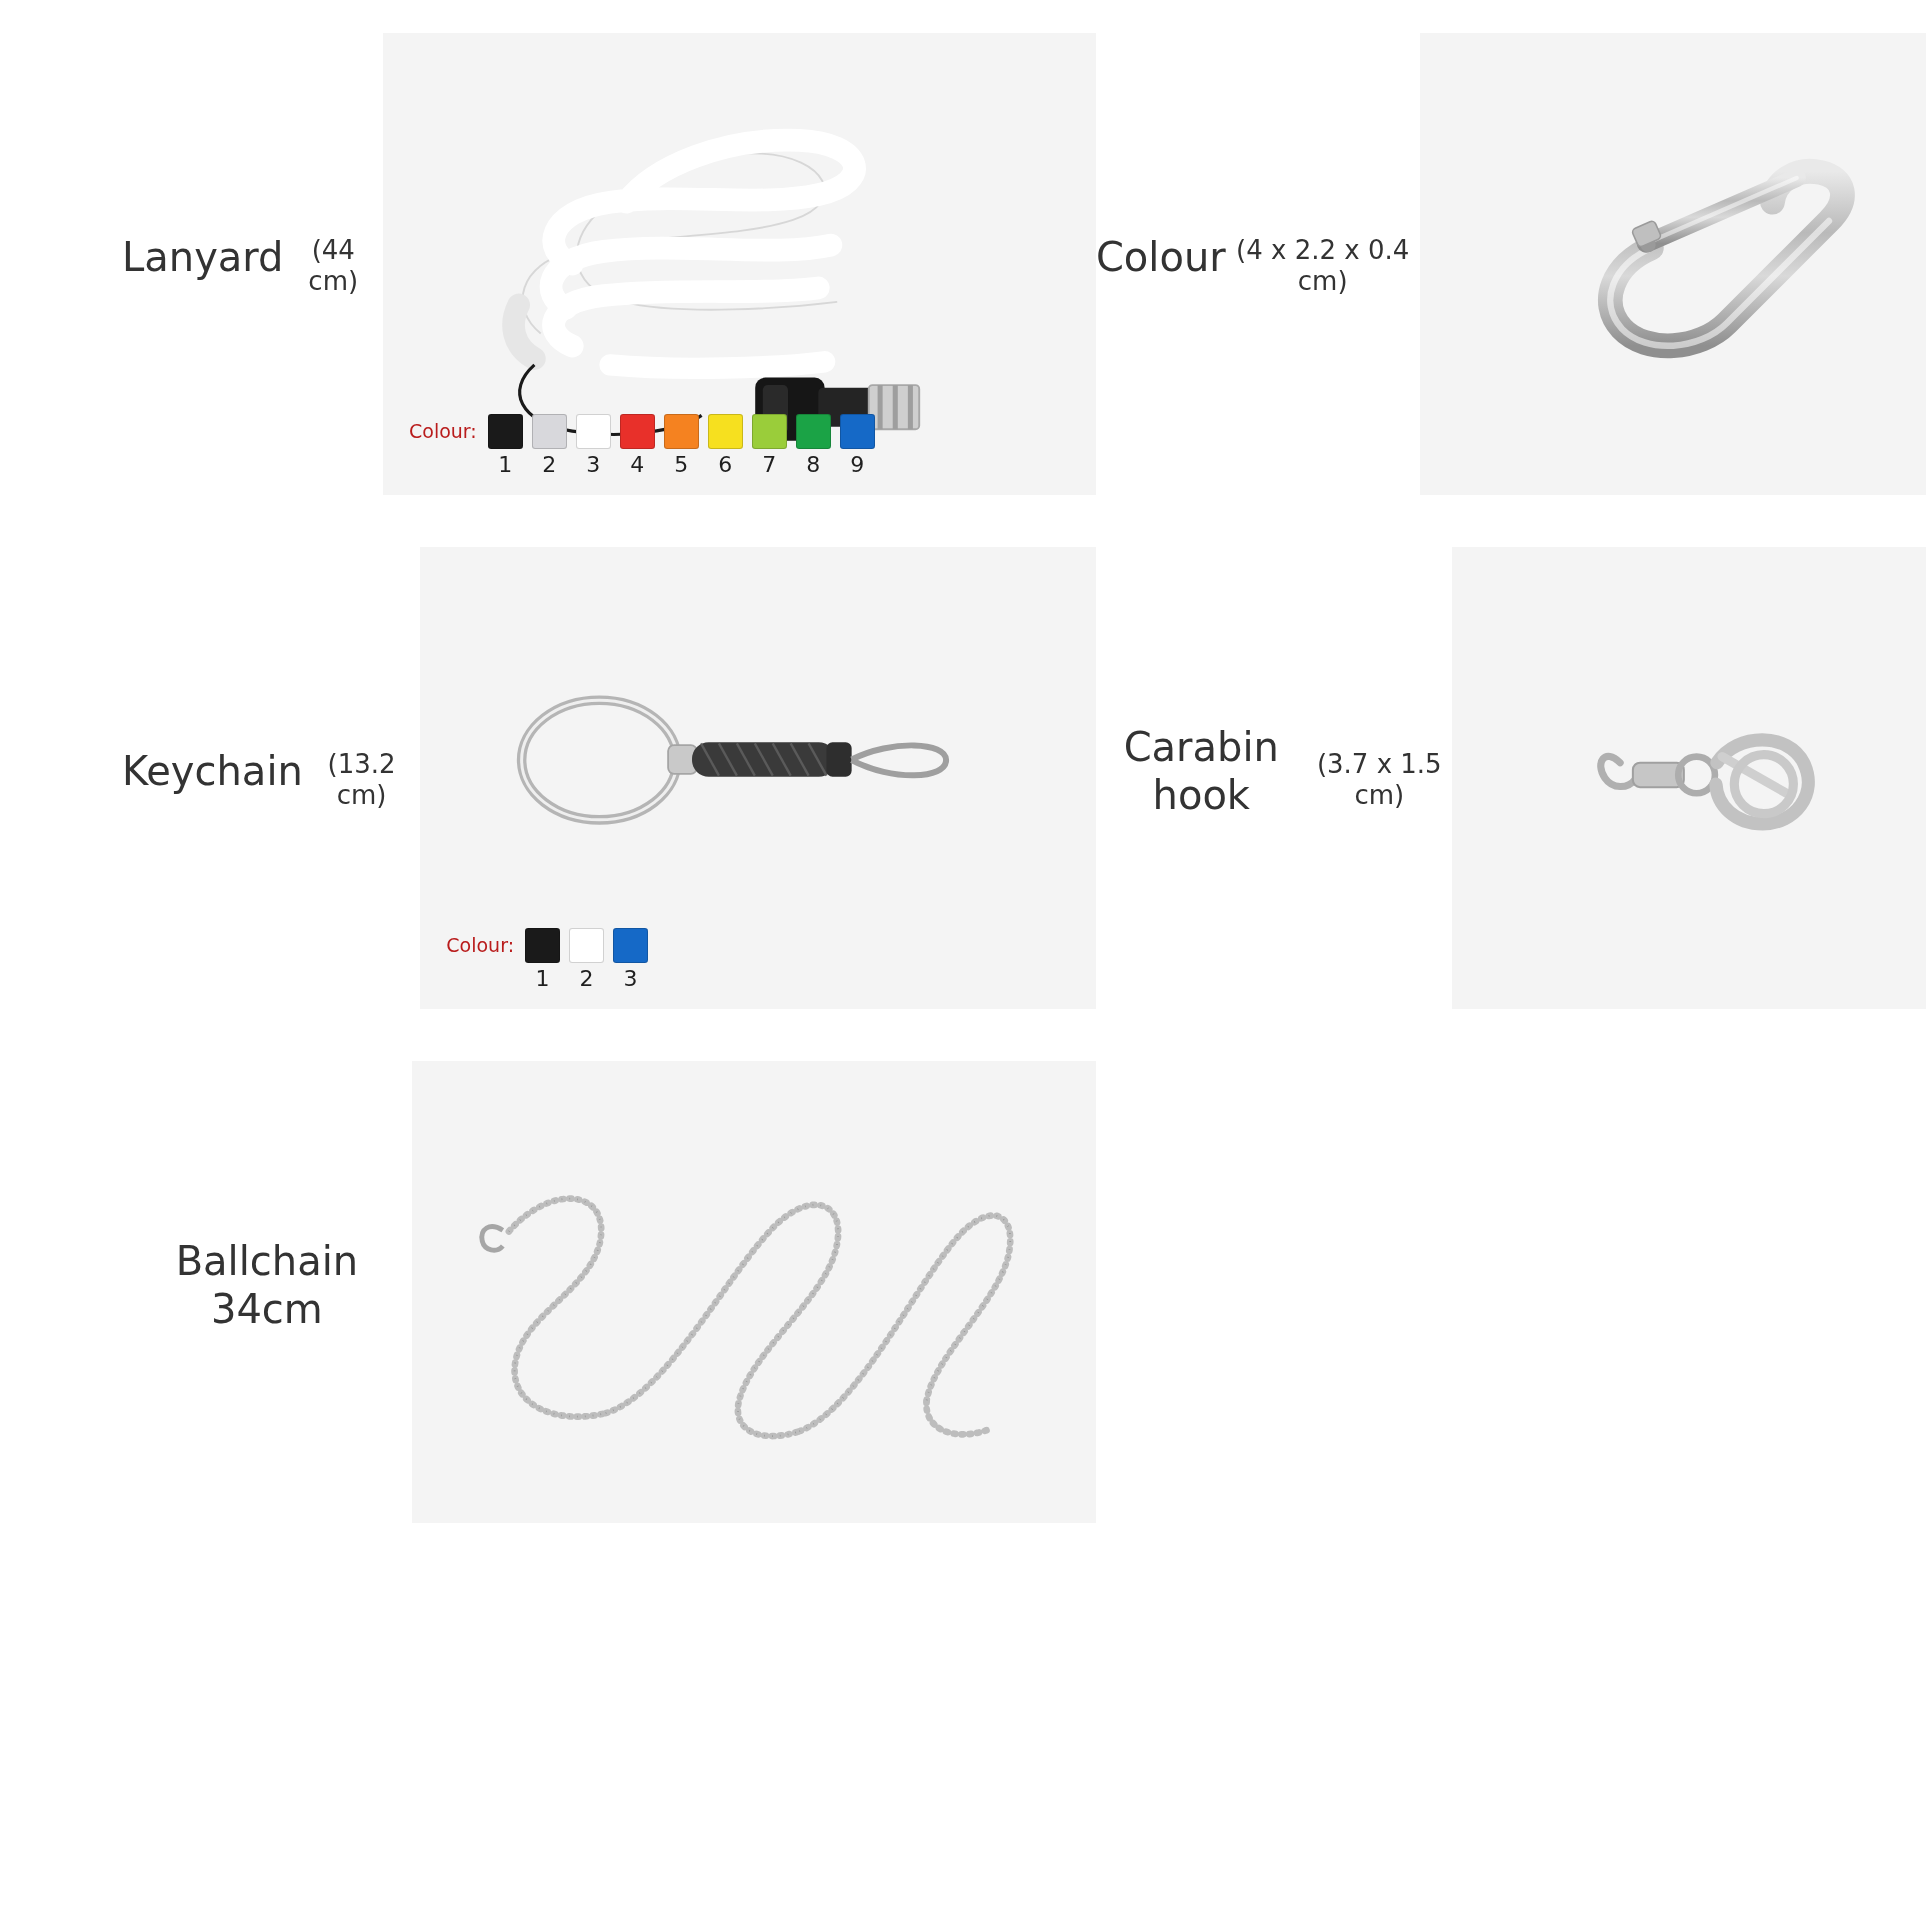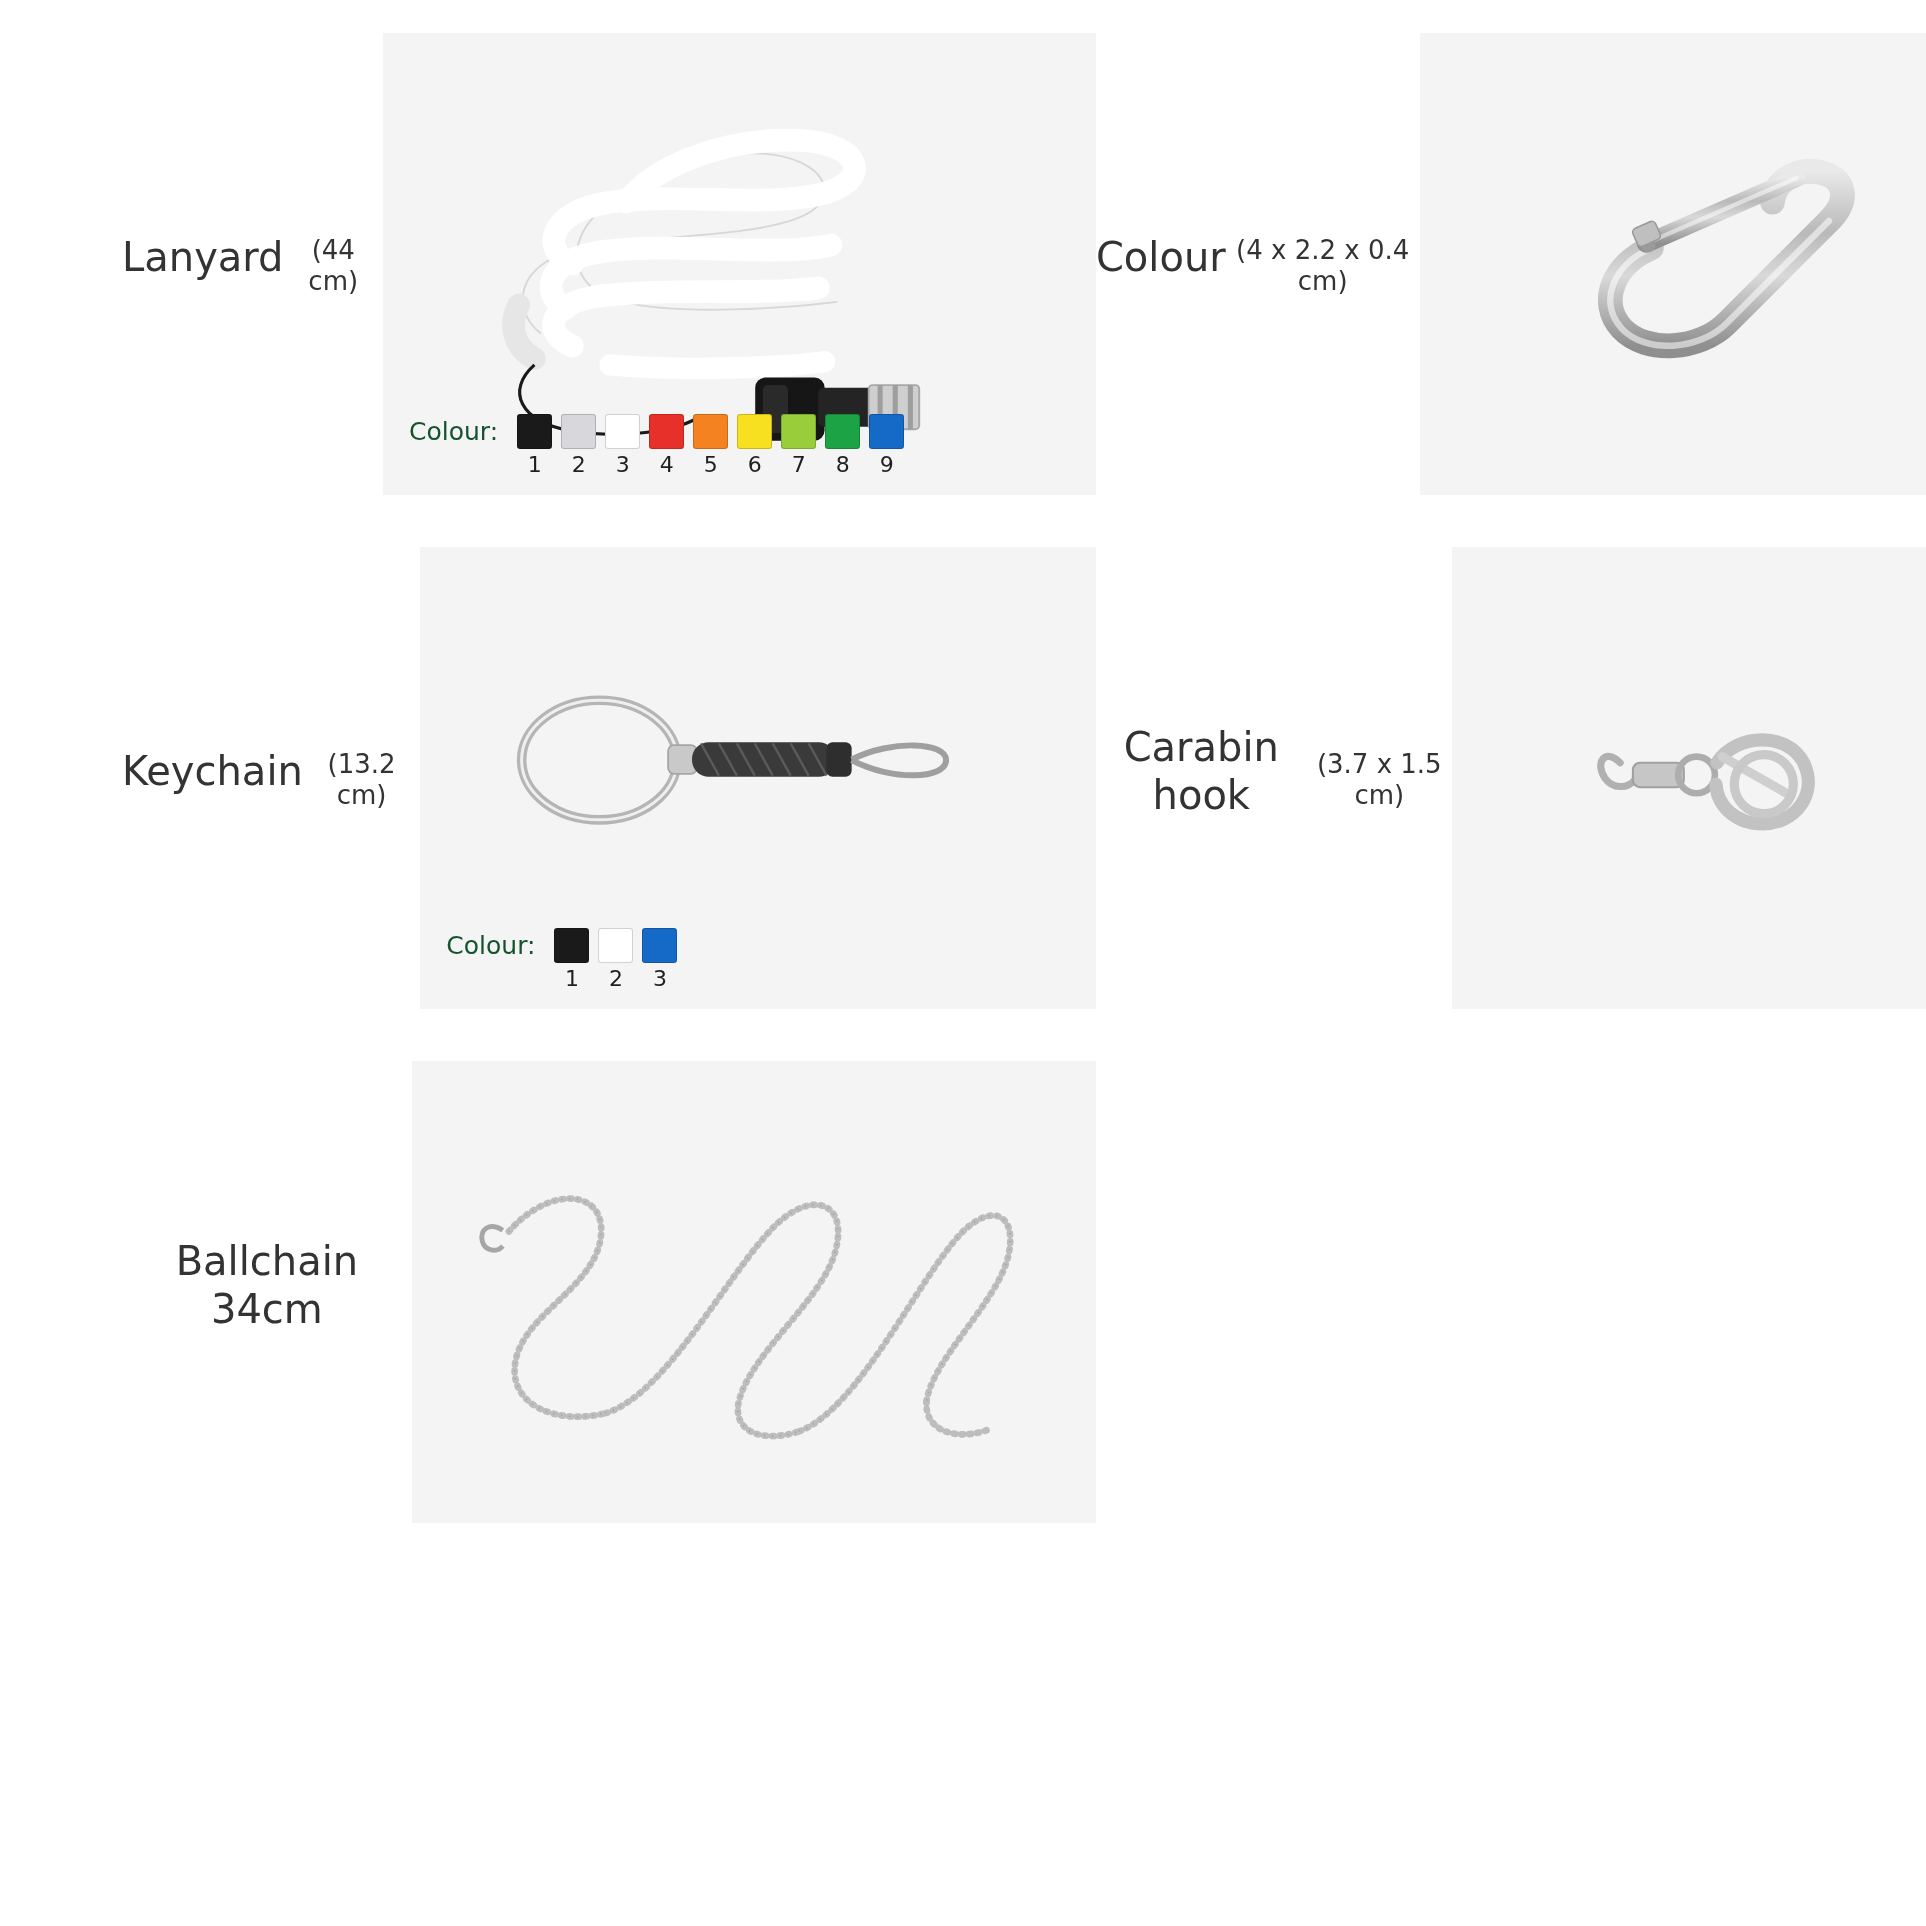--- a/index.html
+++ b/index.html
@@ -73,23 +73,23 @@
 
   
   .swatches {
     position: absolute;
     left: 26px;
     bottom: 19px;
     display: flex;
     align-items: flex-start;
   }
   .swatch-label {
-    font-size: 25px;
-    color: #14532d;
-    margin-right: 19px;
+    font-size: 19px;
+    color: #b91c1c;
+    margin-right: 11px;
     line-height: 35px;
   }
   .swatch-col {
     display: flex;
     flex-direction: column;
     align-items: center;
     margin-right: 9px;
   }
   .swatch-box {
     width: 35px;

